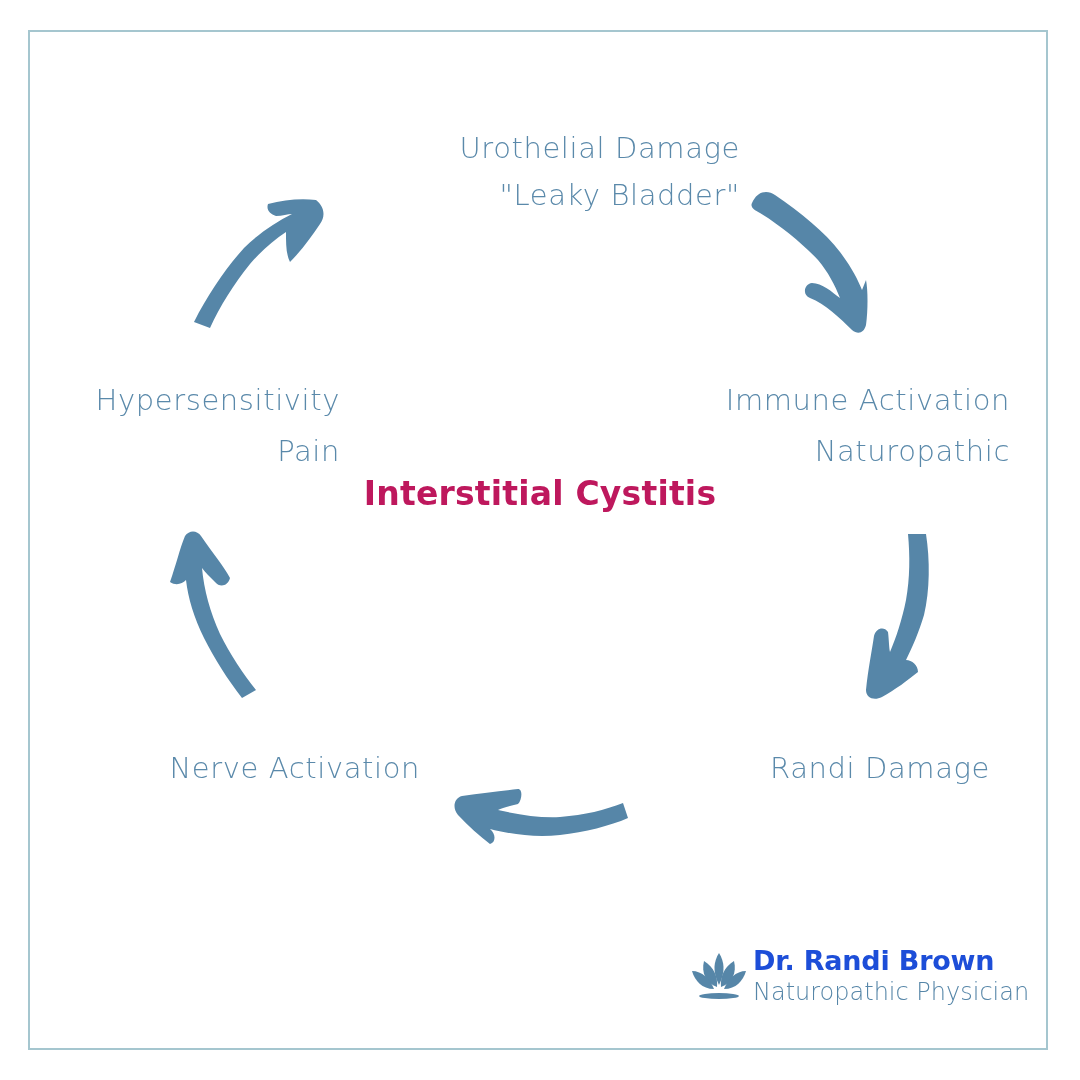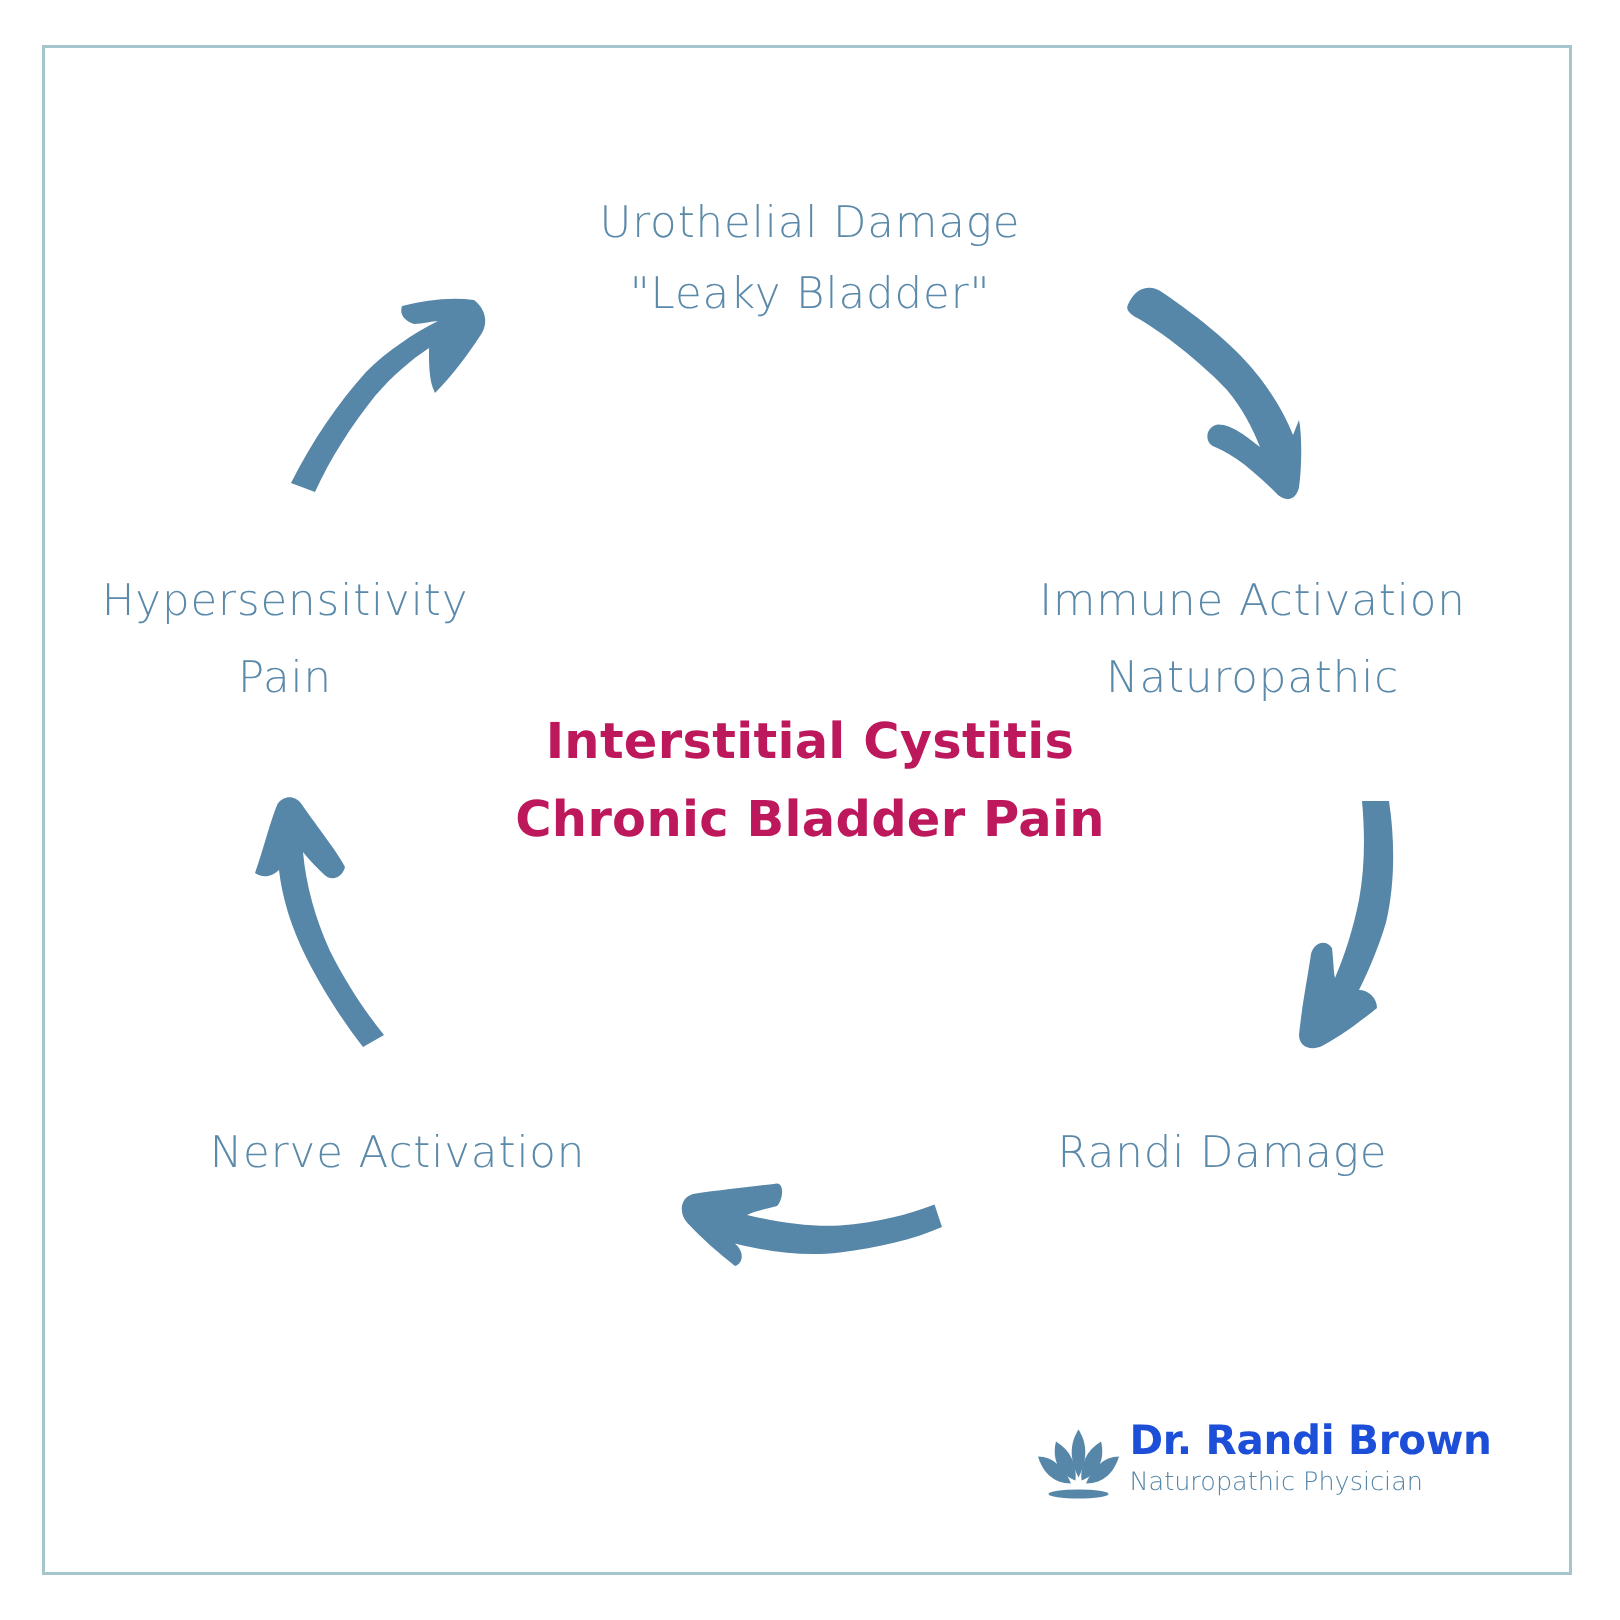--- a/index.html
+++ b/index.html
@@ -27,21 +27,21 @@
     .node {
       position: absolute;
       text-align: center;
       font-size: 29px;
       font-weight: 300;
       letter-spacing: 0.6px;
       line-height: 47px;
       color: #5a89aa;
       white-space: nowrap;
     }
-    .node span { display: block; }
+    .node span { display: block; text-align: right; }
     #node-top { left: 340px; top: 125px; width: 400px; }
     #node-right { left: 660px; top: 375px; width: 350px; line-height: 51px; }
     #node-left { left: 40px; top: 375px; width: 300px; line-height: 51px; }
     #node-bottom-right { left: 640px; top: 745px; width: 350px; }
     #node-bottom-left { left: 110px; top: 745px; width: 310px; }
 
     .center-title {
       position: absolute;
       left: 290px;
       top: 468px;
@@ -85,21 +85,21 @@
       font-size: 27px;
       font-weight: 600;
       color: #1d4ed8;
       white-space: nowrap;
       letter-spacing: -0.2px;
     }
     .brand-sub {
       position: absolute;
       left: 63px;
       top: 33px;
-      font-size: 17px;
+      font-size: 24px;
       font-weight: 300;
       color: #5686a8;
       white-space: nowrap;
     }
   </style>
 </head>
 <body>
 
 <div class="frame"></div>
 
@@ -149,21 +149,20 @@
   <span>Nerve Activation</span>
 </div>
 
 <div class="node" id="node-left">
   <span>Hypersensitivity</span>
   <span>Pain</span>
 </div>
 
 <div class="center-title">
   <span>Interstitial Cystitis</span>
-  <span>Chronic Bladder Pain</span>
 </div>
 
 <div class="brand">
   <svg class="brand-logo" viewBox="0 0 58 52">
     <g fill="#5686a8">
 
       <path d="M29,4 C34,12 36,22 29,36 C22,22 24,12 29,4 Z"></path>
 
       <path d="M14,12 C24,18 28,28 27,38 C16,34 11,24 14,12 Z"></path>
 

